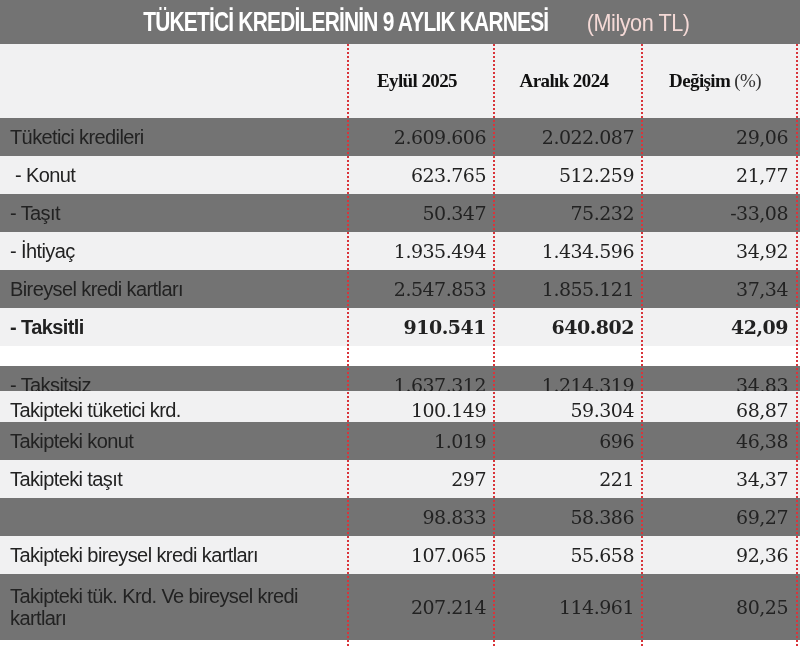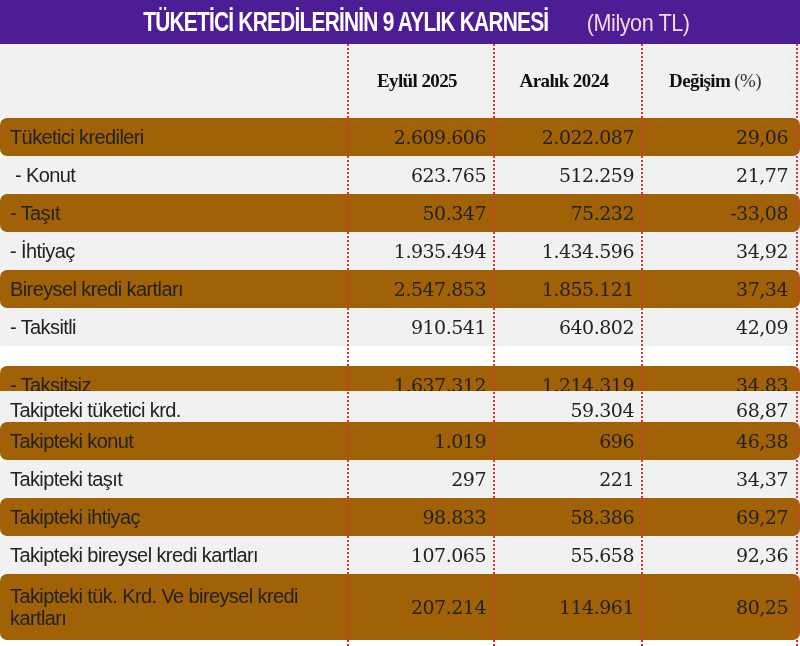--- a/index.html
+++ b/index.html
@@ -1,30 +1,30 @@
 <!DOCTYPE html>
 <html><head>
 <meta charset="utf-8">
 <style>
   html, body { margin: 0; padding: 0; }
   body { width: 800px; height: 646px; background: #ffffff; overflow: hidden; position: relative; }
   .title-bar {
     position: absolute; left: 0; top: 0; width: 800px; height: 44px;
-    background: #4c1d95; color: #fff;
+    background: #737373; color: #fff;
     font-family: "Liberation Sans", sans-serif;
     display: flex; align-items: center; justify-content: center;
     white-space: nowrap;
   }
   .title-main { font-weight: bold; font-size: 27px; letter-spacing: -1px; transform: scaleX(0.86); transform-origin: center; display:inline-block; }
   .title-unit { font-weight: normal; font-size: 24px; color: #f4d9d6; margin-left: 6px; letter-spacing: -0.5px; }
   .title-wrap { display: flex; align-items: baseline; transform: scaleX(0.9); }
 
   .table { position: absolute; left: 0; top: 44px; width: 800px; }
   .row { position: absolute; left: 0; width: 800px; display: flex; }
-  .row.odd { background: #a16207; border-radius: 7px; }
+  .row.odd { background: #737373; }
   .row.even { background: #f1f1f2; }
   .row.header { background: #f1f1f2; }
   .cell { position: absolute; top: 0; height: 100%; display: flex; align-items: center; box-sizing: border-box; }
   .c-label { left: 0; width: 348px; padding-left: 10px; font-family: "Liberation Sans", sans-serif; font-size: 20px; color: #222; letter-spacing: -0.6px; line-height: 22px; }
   .c-num { font-family: "DejaVu Serif", serif; font-size: 19px; color: #222; justify-content: flex-end; letter-spacing: -0.5px; }
   .c1 { left: 348px; width: 146px; padding-right: 8px; }
   .c2 { left: 494px; width: 148px; padding-right: 8px; }
   .c3 { left: 642px; width: 154px; padding-right: 8px; }
   .hdr { font-family: Liberation Serif, serif; font-weight: bold; font-size: 19px; color: #111; justify-content: center; letter-spacing: -0.6px; }
   .hdr .paren { font-weight: normal; color: #333; margin-left: 4px; }
@@ -74,51 +74,51 @@
     <div class="cell c1 c-num">1.935.494</div>
     <div class="cell c2 c-num">1.434.596</div>
     <div class="cell c3 c-num">34,92</div>
   </div>
   <div class="row odd" style="top:226px;height:38px;">
     <div class="cell c-label">Bireysel kredi kartları</div>
     <div class="cell c1 c-num">2.547.853</div>
     <div class="cell c2 c-num">1.855.121</div>
     <div class="cell c3 c-num">37,34</div>
   </div>
-  <div class="row even" style="top:264px;height:38px;">
+  <div class="row even" style="top:264px;height:38px;font-weight:bold;">
     <div class="cell c-label">- Taksitli</div>
     <div class="cell c1 c-num">910.541</div>
     <div class="cell c2 c-num">640.802</div>
     <div class="cell c3 c-num">42,09</div>
   </div>
   <div class="row odd" style="top:302px;height:38px;margin-top:20px;">
     <div class="cell c-label">- Taksitsiz</div>
     <div class="cell c1 c-num">1.637.312</div>
     <div class="cell c2 c-num">1.214.319</div>
     <div class="cell c3 c-num">34,83</div>
   </div>
   <div class="row even" style="top:347px;height:38px;padding-left:43px;">
     <div class="cell c-label">Takipteki tüketici krd.</div>
+    <div class="cell c1 c-num">100.149</div>
     <div class="cell c2 c-num">59.304</div>
     <div class="cell c3 c-num">68,87</div>
   </div>
   <div class="row odd" style="top:378px;height:38px;">
     <div class="cell c-label">Takipteki konut</div>
     <div class="cell c1 c-num">1.019</div>
     <div class="cell c2 c-num">696</div>
     <div class="cell c3 c-num">46,38</div>
   </div>
   <div class="row even" style="top:416px;height:38px;padding-left:9px;">
     <div class="cell c-label">Takipteki taşıt</div>
     <div class="cell c1 c-num">297</div>
     <div class="cell c2 c-num">221</div>
     <div class="cell c3 c-num">34,37</div>
   </div>
   <div class="row odd" style="top:454px;height:38px;">
-    <div class="cell c-label">Takipteki ihtiyaç</div>
     <div class="cell c1 c-num">98.833</div>
     <div class="cell c2 c-num">58.386</div>
     <div class="cell c3 c-num">69,27</div>
   </div>
   <div class="row even" style="top:492px;height:38px;">
     <div class="cell c-label">Takipteki bireysel kredi kartları</div>
     <div class="cell c1 c-num">107.065</div>
     <div class="cell c2 c-num">55.658</div>
     <div class="cell c3 c-num">92,36</div>
   </div>

